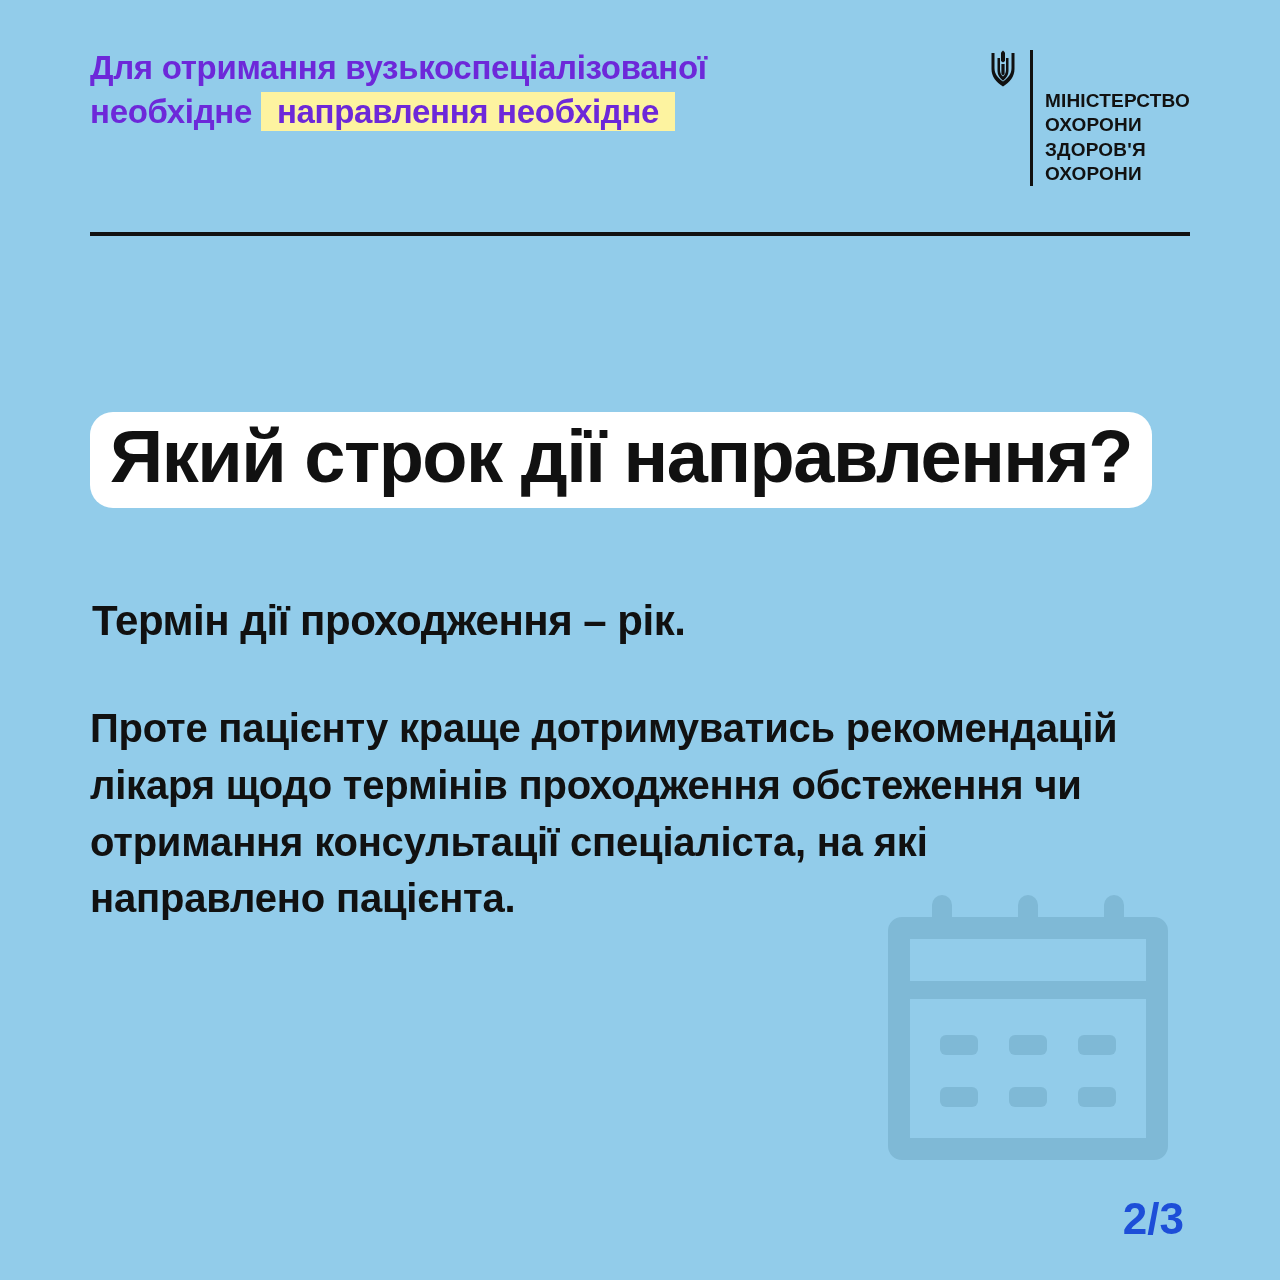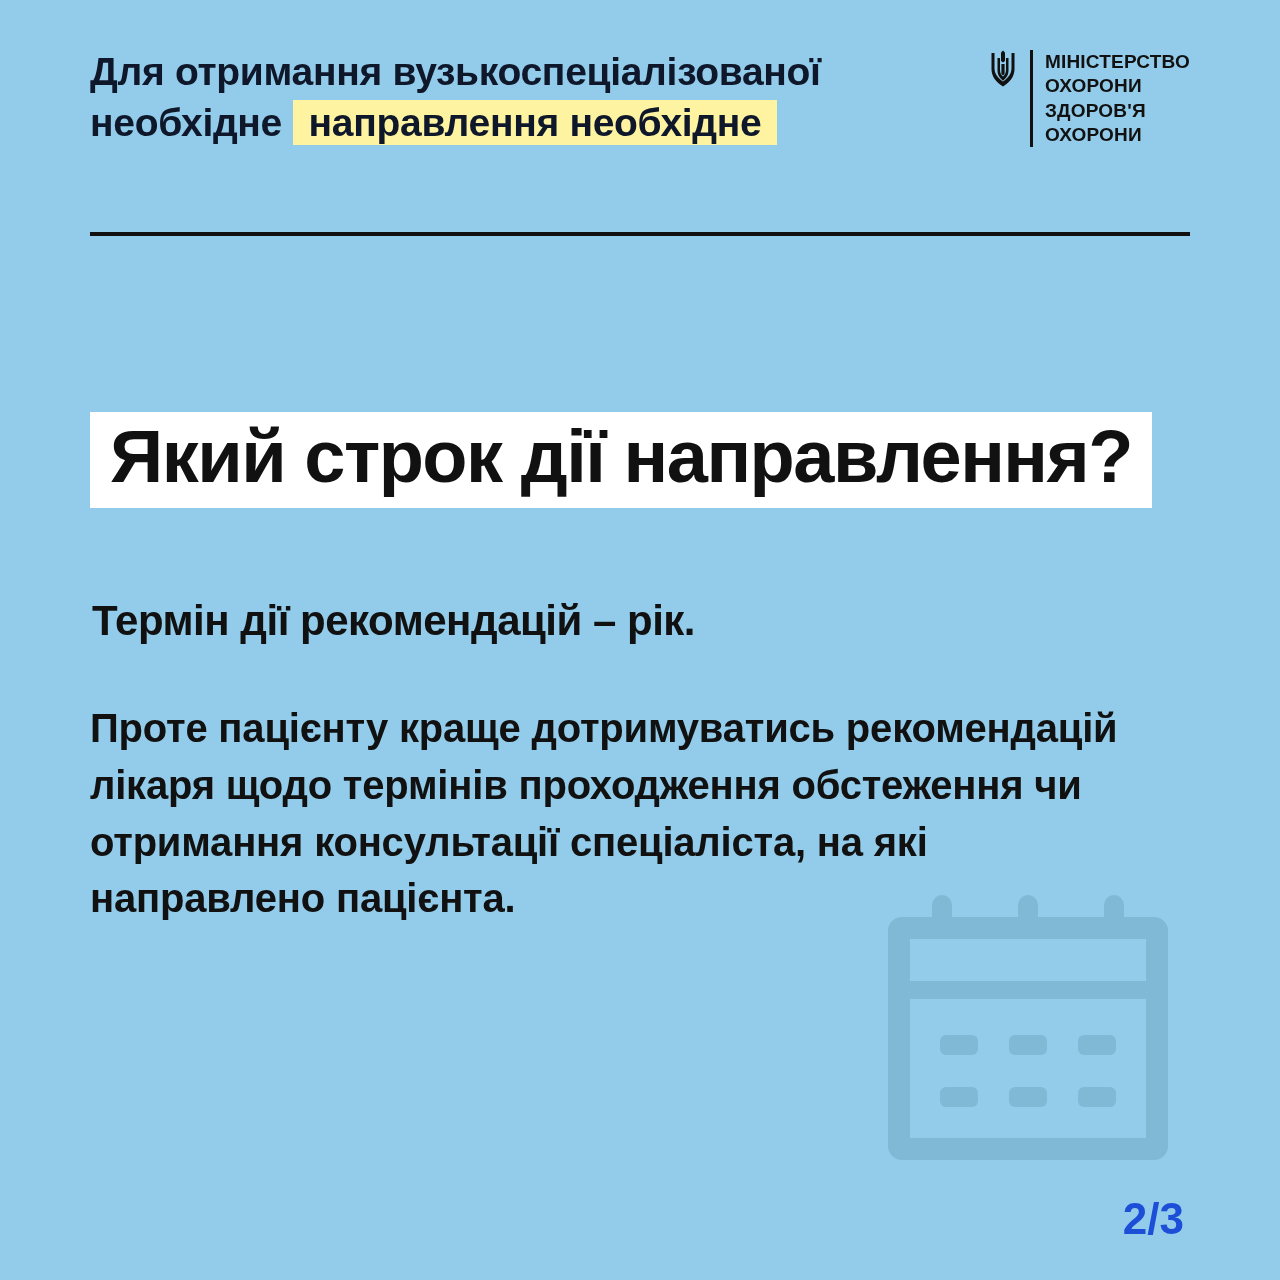--- a/index.html
+++ b/index.html
@@ -29,23 +29,23 @@
     left: 90px;
     right: 90px;
     display: flex;
     align-items: flex-start;
     justify-content: space-between;
   }
 
   .header-title {
     max-width: 820px;
     font-weight: bold;
-    font-size: 39px;
+    font-size: 33px;
     line-height: 1.32;
-    color: #0f172a;
+    color: #6d28d9;
     letter-spacing: -0.3px;
   }
   .header-title .hl {
     background: #fdf3a0;
     padding: 1px 16px;
     box-decoration-break: clone;
     -webkit-box-decoration-break: clone;
   }
 
   
@@ -67,20 +67,21 @@
     background: #111111;
     margin-left: 2px;
   }
   .logo-text {
     font-weight: bold;
     font-size: 19px;
     line-height: 1.28;
     color: #111111;
     letter-spacing: 0.2px;
     white-space: nowrap;
+    margin-top: 39px;
   }
 
   
   .rule {
     position: absolute;
     top: 232px;
     left: 90px;
     width: 1100px;
     height: 4px;
     background: #111111;
@@ -92,20 +93,21 @@
     top: 412px;
     left: 90px;
     background: #ffffff;
     padding: 8px 20px 14px 20px;
     font-weight: bold;
     font-size: 74px;
     line-height: 1.0;
     color: #111111;
     letter-spacing: -1.5px;
     white-space: nowrap;
+    border-radius: 23px;
   }
 
   
   .subheading {
     position: absolute;
     top: 596px;
     left: 92px;
     right: 120px;
     font-weight: bold;
     font-size: 42px;
@@ -176,21 +178,21 @@
         <div>ЗДОРОВ'Я</div>
         <div>ОХОРОНИ</div>
       </div>
     </div>
   </div>
 
   <div class="rule"></div>
 
   <div class="question">Який строк дії направлення?</div>
 
-  <div class="subheading">Термін дії рекомендацій – рік.</div>
+  <div class="subheading">Термін дії проходження – рік.</div>
 
   <div class="body-copy">Проте пацієнту краще дотримуватись рекомендацій лікаря щодо термінів проходження обстеження чи отримання консультації спеціаліста, на які направлено пацієнта.</div>
 
   <svg class="calendar-illustration" viewBox="0 0 280 265" aria-hidden="true">
     <g fill="#7fb9d6">
       <rect x="44" y="0" width="20" height="44" rx="10"></rect>
       <rect x="130" y="0" width="20" height="44" rx="10"></rect>
       <rect x="216" y="0" width="20" height="44" rx="10"></rect>
       <path d="M16 22 h36 v22 h-36 a16 16 0 0 1 -16 -16 v0 a16 16 0 0 1 16 -6 z" opacity="0"></path>
       <path d="M14 22 H266 A14 14 0 0 1 280 36 V251 A14 14 0 0 1 266 265 H14 A14 14 0 0 1 0 251 V36 A14 14 0 0 1 14 22 Z M22 44 V243 H258 V44 Z"></path>

